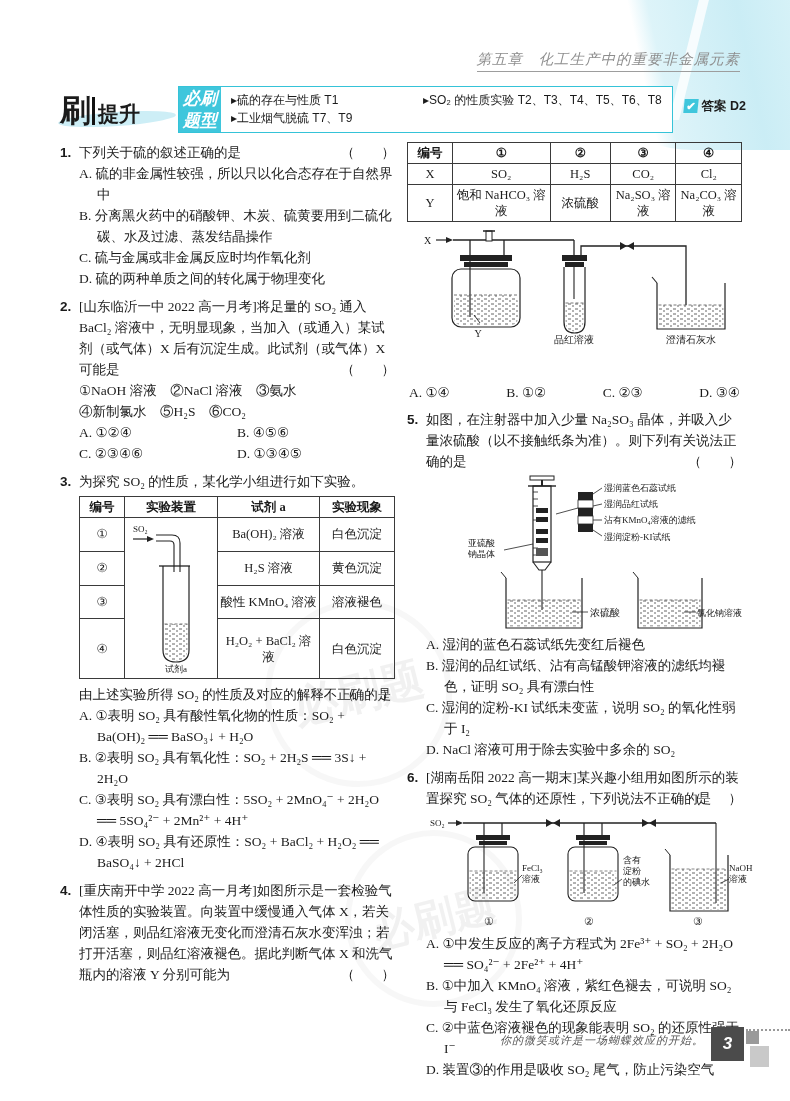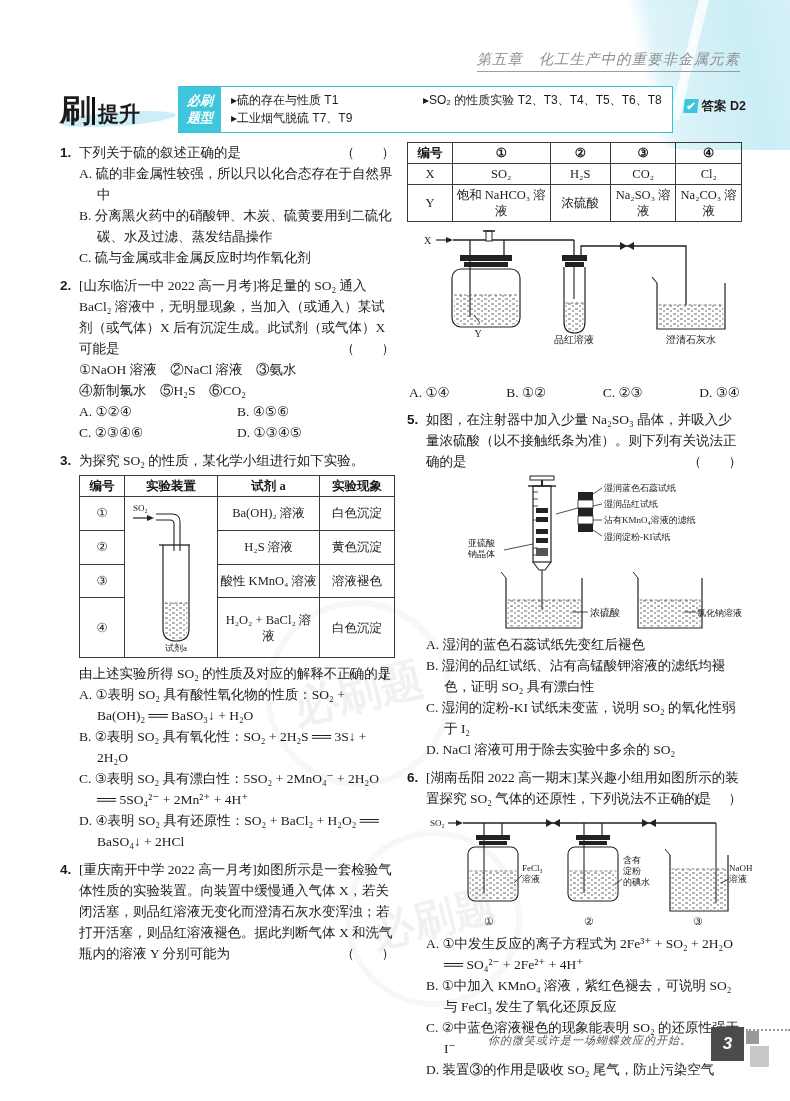--- a/index.html
+++ b/index.html
@@ -17,21 +17,21 @@
   .chapter{position:absolute;top:50px;right:50px;z-index:2;font-style:italic;font-size:14.5px;color:#8e8e8e;
            border-bottom:1.5px solid #9d9d9d;padding-bottom:2px;letter-spacing:1px;}
   
   .hband{position:absolute;top:86px;left:60px;right:44px;z-index:2;display:flex;align-items:flex-start;}
   .logo{position:relative;width:118px;padding-top:4px;white-space:nowrap;}
   .logo-char{font-size:31px;font-weight:bold;font-family:"Liberation Sans",sans-serif;}
   .logo-bar{display:inline-block;width:3px;height:28px;background:#111;margin:0 3px 0 1px;vertical-align:-4px;}
   .logo-rest{font-size:21px;font-weight:bold;font-family:"Liberation Sans",sans-serif;}
   .tbox{display:flex;border:1.5px solid #35c3d8;background:#fff;min-height:44px;}
   .nbadge{width:42px;background:#3fc6dc;color:#fff;display:flex;flex-direction:column;align-items:center;
-          justify-content:center;font-family:"Liberation Sans",sans-serif;font-weight:bold;font-size:13px;
+          justify-content:center;font-family:"Liberation Sans",sans-serif;font-weight:bold;font-size:17px;
           font-style:italic;line-height:1.25;}
   .topics{display:grid;grid-template-columns:182px auto;gap:1px 10px;padding:5px 10px;align-content:center;
           font-family:"Liberation Sans",sans-serif;font-weight:normal;font-size:12px;white-space:nowrap;}
   .answer{margin-left:auto;padding-top:12px;white-space:nowrap;font-family:"Liberation Sans",sans-serif;
           font-size:12.5px;font-weight:bold;}
   .check{display:inline-block;width:14px;height:14px;background:#3fc6dc;color:#fff;font-size:11px;line-height:14px;
          text-align:center;transform:skewX(-6deg);margin-right:4px;}
   
   .cols{position:absolute;top:142px;left:60px;width:682px;display:flex;gap:12px;z-index:1;}
   .col{width:335px;font-size:13.5px;line-height:21px;}
@@ -48,21 +48,21 @@
   th{font-weight:bold;}
   .appcell{padding:2px 0;}
   
   .diag{display:block;margin:2px auto 2px auto;}
   svg text{font-family:"Liberation Serif","DejaVu Serif",serif;fill:#1b1b1b;}
   
   .wm{position:absolute;border-radius:50%;display:flex;align-items:center;justify-content:center;
       border:6px solid rgba(120,120,120,.06);color:rgba(120,120,120,.10);font-weight:bold;z-index:0;
       font-family:"Liberation Sans",sans-serif;}
   
-  .motto{position:absolute;top:1033px;right:98px;font-size:11px;font-style:italic;color:#555;z-index:2;letter-spacing:1px;text-align:center;}
+  .motto{position:absolute;top:1033px;right:86px;font-size:11px;font-style:italic;color:#555;z-index:2;letter-spacing:1px;text-align:center;}
   .pagedots{position:absolute;top:1029px;right:0;width:44px;border-top:2px dotted #999;z-index:2;}
   .pagebox{position:absolute;top:1027px;right:46px;width:33px;height:34px;background:#4b4b4b;color:#fff;
            display:flex;align-items:center;justify-content:center;font-style:italic;font-weight:bold;
            font-size:17px;z-index:2;font-family:"Liberation Sans",sans-serif;}
   .sq-mid{position:absolute;top:1031px;right:31px;width:13px;height:13px;background:#9a9a9a;z-index:1;}
   .sq-light{position:absolute;top:1046px;right:21px;width:19px;height:21px;background:#c9c9c9;z-index:1;}
 </style>
 </head>
 <body>
 
@@ -103,20 +103,21 @@
 
       <div class="q">
         <span class="qnum">1.</span>
         <div class="stem">
           <span>下列关于硫的叙述正确的是</span>
           <span class="bracket">（　　）</span>
         </div>
         <div class="opt">A. 硫的非金属性较强，所以只以化合态存在于自然界中</div>
         <div class="opt">B. 分离黑火药中的硝酸钾、木炭、硫黄要用到二硫化碳、水及过滤、蒸发结晶操作</div>
         <div class="opt">C. 硫与金属或非金属反应时均作氧化剂</div>
+        <div class="opt">D. 硫的两种单质之间的转化属于物理变化</div>
       </div>
 
       <div class="q">
         <span class="qnum">2.</span>
         <div class="stem">
           <span>[山东临沂一中 2022 高一月考]</span><span>将足量的 SO₂ 通入 BaCl₂ 溶液中，无明显现象，当加入（或通入）某试剂（或气体）X 后有沉淀生成。此试剂（或气体）X 可能是</span>
           <span class="bracket">（　　）</span>
         </div>
         <div>①NaOH 溶液　②NaCl 溶液　③氨水</div>
         <div>④新制氯水　⑤H₂S　⑥CO₂</div>

